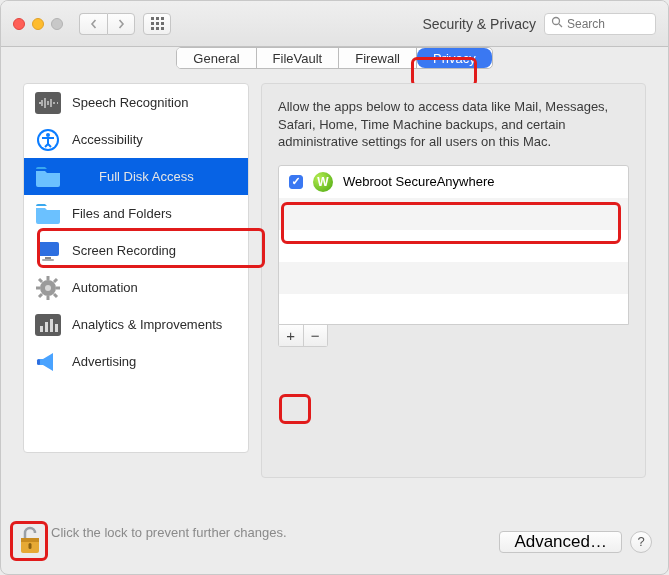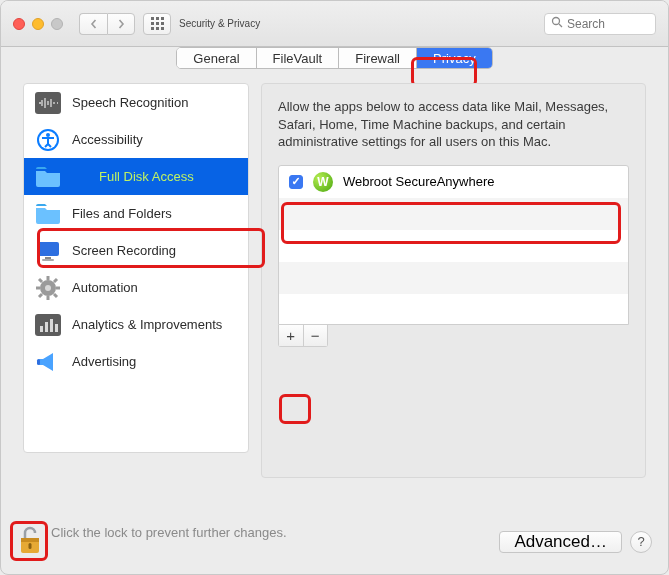--- a/index.html
+++ b/index.html
@@ -38,21 +38,21 @@
 .navbtn:last-child  { border-radius: 0 4px 4px 0; }
 .gridbtn {
   width: 28px; height: 22px;
   background: linear-gradient(#fdfdfd,#f1f1f1);
   border: 1px solid #c6c6c6;
   border-radius: 4px;
   display: grid; grid-template-columns: repeat(3,3px); grid-template-rows: repeat(3,3px);
   gap: 2px; align-content: center; justify-content: center;
 }
 .gridbtn i { background: #6e6e6e; width: 3px; height: 3px; display: block; }
-.wintitle { flex: 1; text-align: left; font-size: 10px; color: #444; }
+.wintitle { flex: 1; text-align: right; font-size: 14px; color: #444; }
 .searchwrap {
   width: 112px; height: 22px;
   background: #fff;
   border: 1px solid #cfcfcf;
   border-radius: 4px;
   display: flex; align-items: center;
   padding: 0 6px; gap: 4px;
 }
 .searchwrap input {
   border: none; outline: none; width: 100%;
@@ -72,42 +72,42 @@
   background: #fff;
 }
 .tab {
   padding: 0 16px;
   font-size: 13px;
   display: flex; align-items: center;
   border-right: 1px solid #bcbcbc;
   color: #333;
   background: #fdfdfd;
 }
-.tab:last-child { border-right: none; }
+.tab:last-child { border-right: none; border-radius: 8px; }
 .tab.active { background: #3a78f2; color: #fff; }
 
 .content {
   display: flex;
   padding: 14px 22px 0 22px;
   gap: 12px;
 }
 .leftpane {
   width: 226px; height: 370px;
   background: #fff;
   border: 1px solid #d8d8d8;
   border-radius: 4px;
   overflow: hidden;
 }
 .cat {
   height: 37px;
   display: flex; align-items: center;
   gap: 10px; padding: 0 10px;
   color: #2b2b2b;
 }
-.cat.active { background: #0763e5; color: #bef264; gap: 37px; }
+.cat.active { background: #0763e5; color: #e5e5e5; gap: 37px; }
 .ic {
   width: 28px; height: 24px;
   display: flex; align-items: center; justify-content: center;
   flex-shrink: 0;
 }
 .ic svg { display: block; }
 .rightpane {
   flex: 1; height: 395px;
   background: #e9e9e9;
   border: 1px solid #d8d8d8;

